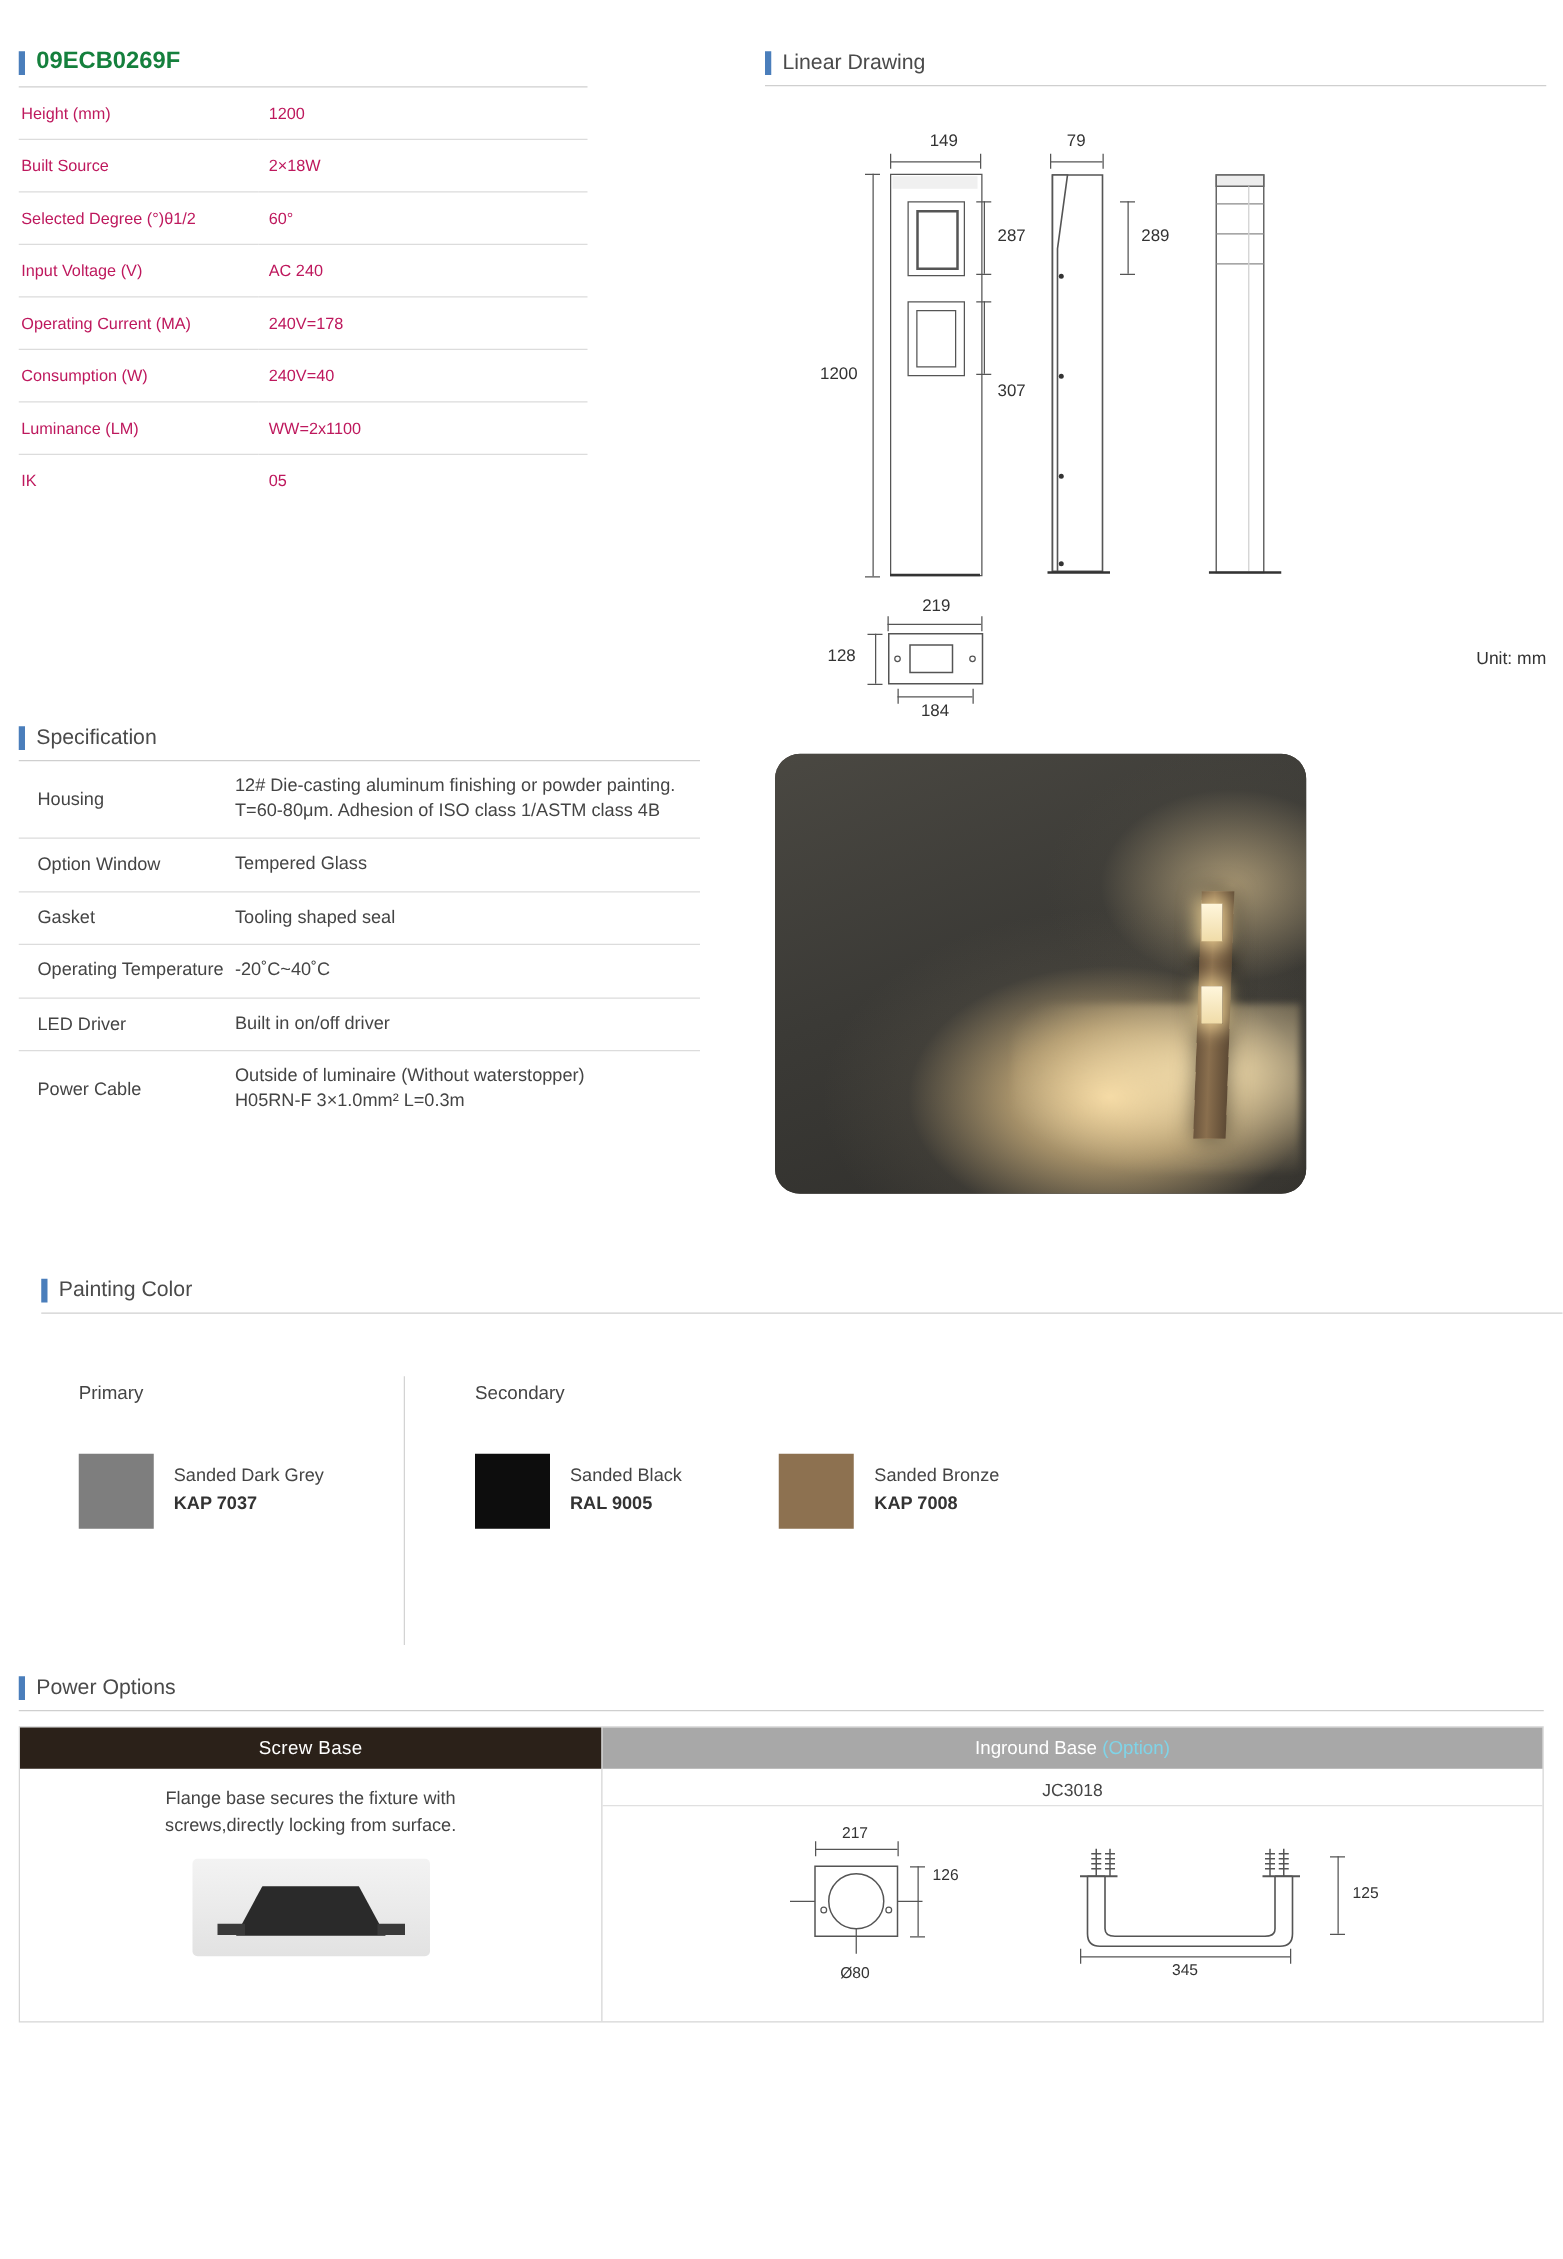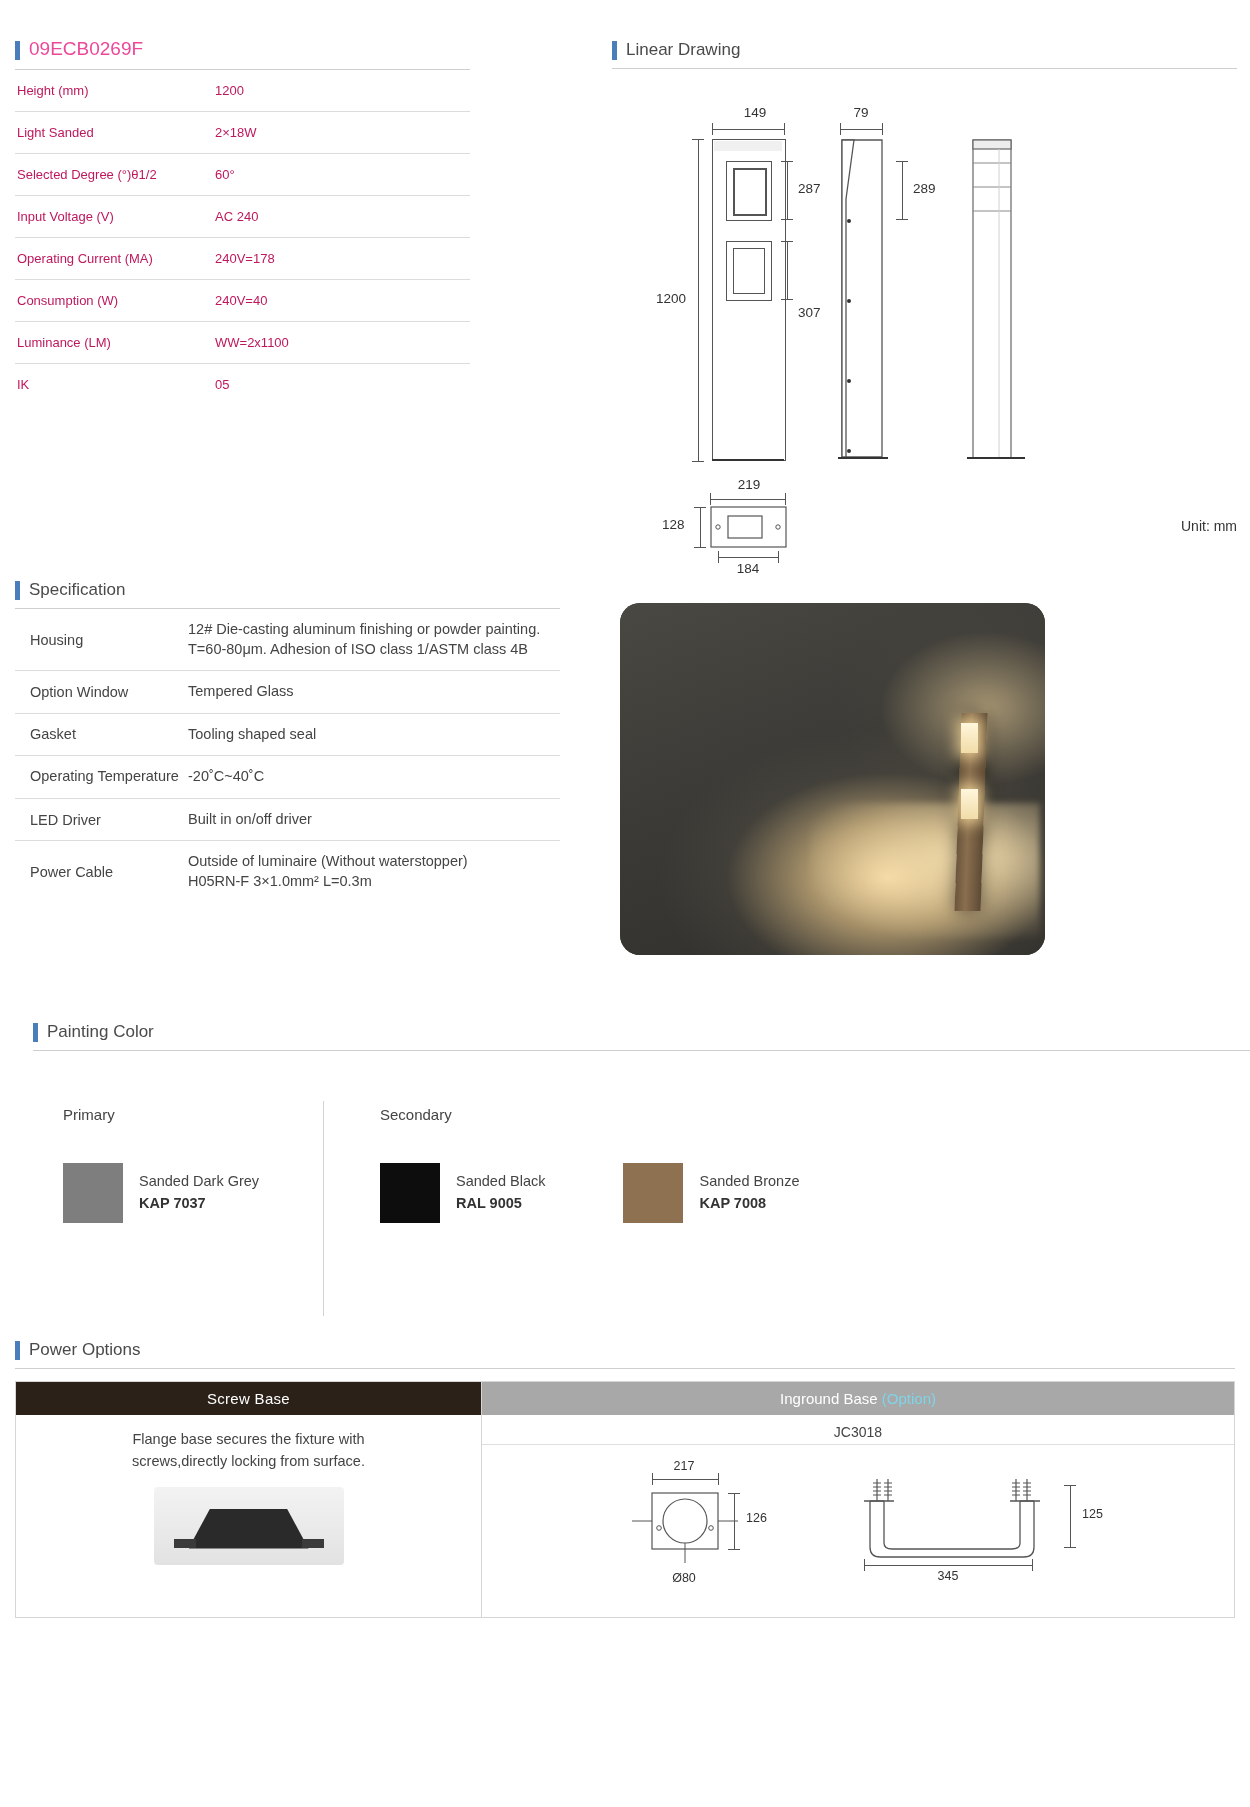--- a/index.html
+++ b/index.html
@@ -16,21 +16,21 @@
   
   .sec-head {
     display:flex; align-items:center;
     font-size:17px; color:#4a4a4a;
     border-bottom:1px solid #cfcfcf;
     padding-bottom:8px;
   }
   .sec-head .bar {
     width:5px; height:19px; background:#4a7ebb; margin-right:9px; flex:none;
   }
-  .sec-head.bold { font-weight:normal; color:#ec4899; font-size:19px;align-items:flex-end; }
+  .sec-head.bold { font-weight:bold; color:#15803d; font-size:19px;align-items:flex-end; }
 
   
   #model-block { position:absolute; left:15px; top:38px; width:455px; }
   #model-block .sec-head { padding-bottom:9px; }
   table.kv { width:100%; border-collapse:collapse; }
   table.kv td {
     font-size:13px; color:#be185d;
     padding:13px 0 13px 0;
     border-bottom:1px solid #dcdcdc;
     vertical-align:middle;
@@ -153,21 +153,21 @@
       <span class="bar"></span>
       <span>09ECB0269F</span>
     </div>
     <table class="kv">
       <tbody>
         <tr>
           <td class="k">Height (mm)</td>
           <td class="v">1200</td>
         </tr>
         <tr>
-          <td class="k">Light Sanded</td>
+          <td class="k">Built Source</td>
           <td class="v">2×18W</td>
         </tr>
         <tr>
           <td class="k">Selected Degree (°)θ1/2</td>
           <td class="v">60°</td>
         </tr>
         <tr>
           <td class="k">Input Voltage (V)</td>
           <td class="v">AC 240</td>
         </tr>
@@ -411,21 +411,21 @@
             <line x1="0" y1="38" x2="20" y2="38" stroke="#555" stroke-width="1"></line>
             <line x1="86" y1="38" x2="106" y2="38" stroke="#555" stroke-width="1"></line>
             <circle cx="27" cy="45" r="2.3" fill="none" stroke="#555"></circle>
             <circle cx="79" cy="45" r="2.3" fill="none" stroke="#555"></circle>
             <line x1="53" y1="60" x2="53" y2="80" stroke="#555" stroke-width="1"></line>
           </svg>
 
           <div class="vline" style="left:252px; top:48px; height:56px;"></div>
           <div class="hline" style="left:246px; top:48px; width:12px;"></div>
           <div class="hline" style="left:246px; top:104px; width:12px;"></div>
-          <div class="sm-dim" style="left:264px; top:66px;">126</div>
+          <div class="sm-dim" style="left:264px; top:48px;">126</div>
 
           <div class="sm-dim" style="left:172px; top:126px; width:60px; text-align:center;">Ø80</div>
 
           <svg width="210" height="100" style="position:absolute; left:370px; top:30px;">
             <path d="M18,26 L18,72 Q18,82 28,82 L172,82 Q182,82 182,72 L182,26" fill="none" stroke="#555" stroke-width="1.3"></path>
             <path d="M32,26 L32,68 Q32,74 40,74 L160,74 Q168,74 168,68 L168,26" fill="none" stroke="#555" stroke-width="1.3"></path>
             <line x1="18" y1="26" x2="32" y2="26" stroke="#555" stroke-width="1.3"></line>
             <line x1="168" y1="26" x2="182" y2="26" stroke="#555" stroke-width="1.3"></line>
             <line x1="12" y1="26" x2="42" y2="26" stroke="#555" stroke-width="1.5"></line>
             <line x1="158" y1="26" x2="188" y2="26" stroke="#555" stroke-width="1.5"></line>

